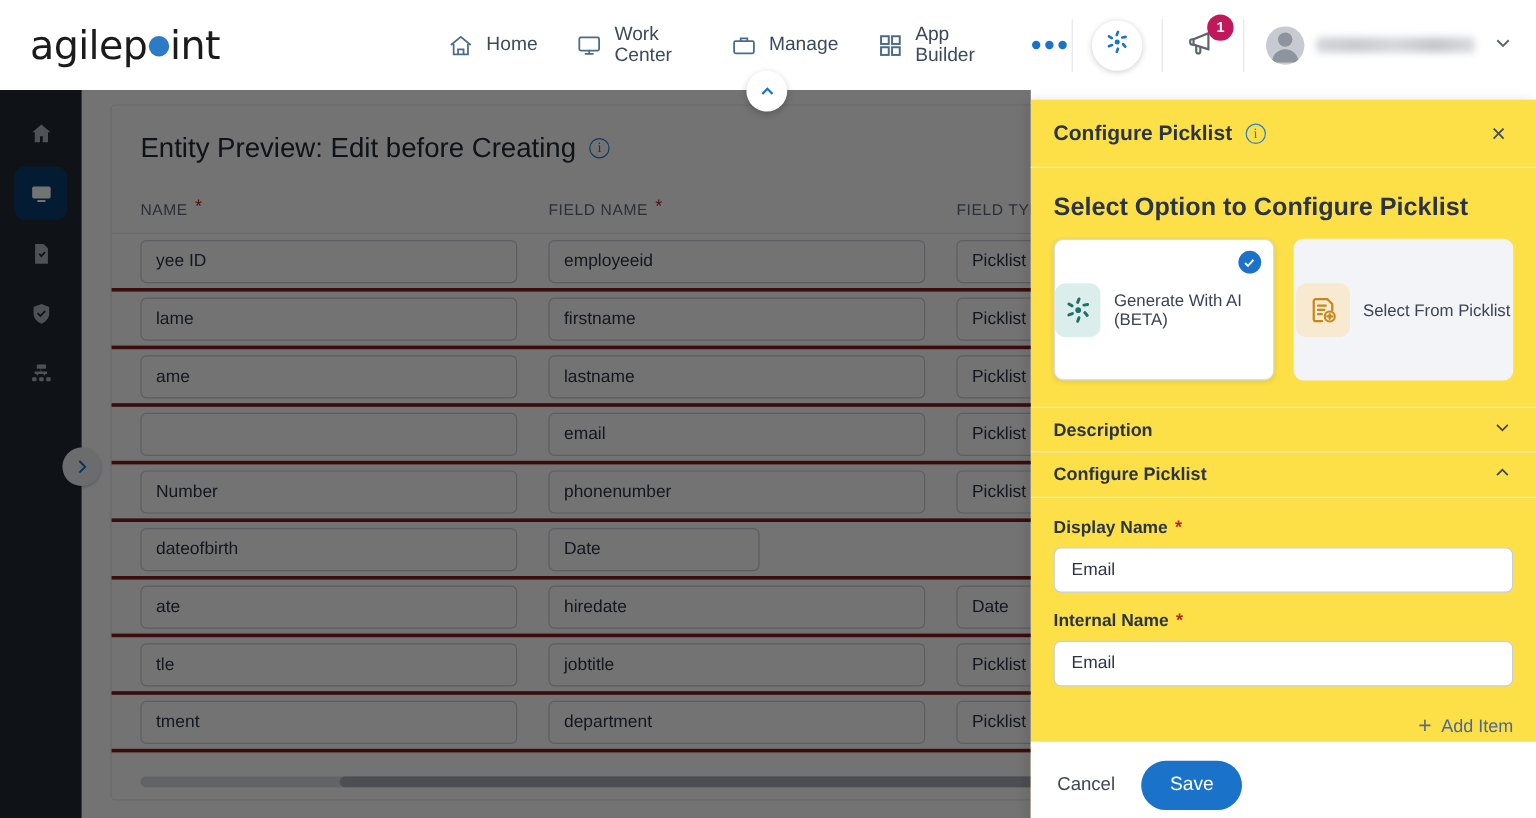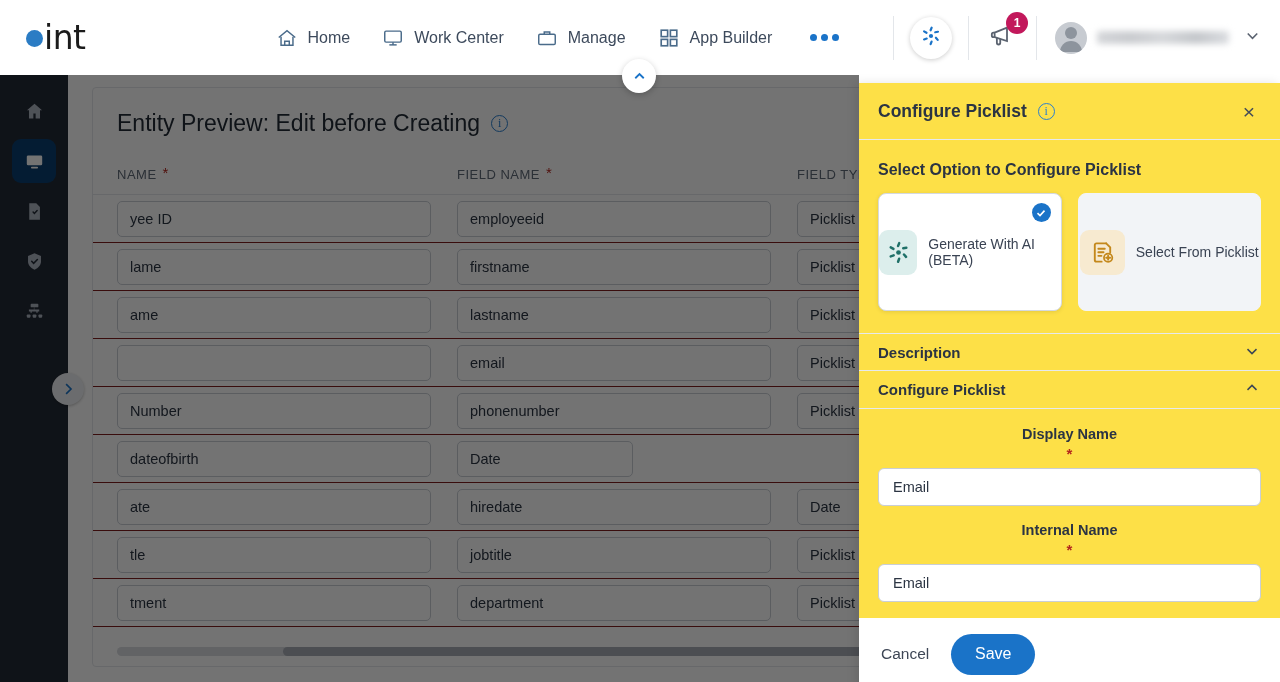--- a/index.html
+++ b/index.html
@@ -104,21 +104,21 @@
   .tbl-head {
     display: flex; font-size: 13px; letter-spacing: .5px; color: #5f6a78;
     border-bottom: 1px solid #e4e7eb; padding: 6px 0 12px 0;
   }
   .th { padding-left: 24px; display: flex; gap: 6px; align-items: flex-start;}
   .req { color: #b3261e; font-size: 15px; line-height: 12px; }
   .col-name { width: 340px; }
   .col-field { width: 340px; }
   .col-type { width: 200px; }
   .col-extra { width: 220px; }
-  .tbl-row { display: flex; align-items: center; height: 48px; border-bottom: 1px solid #7f1d1d; }
+  .tbl-row { display: flex; align-items: center; height: 48px; border-bottom: 3px solid #7f1d1d; }
   .cell { padding-left: 24px; }
   .cell-input {
     height: 36px; border: 1px solid #c9ced6; border-radius: 5px;
     display: flex; align-items: center; padding: 0 12px;
     font-size: 14.5px; color: #2c3543; background: #fff;
   }
   .w-name  .cell-input { width: 314px; }
   .w-field .cell-input { width: 314px; }
   .w-type  .cell-input { width: 176px; }
   .hscroll-track {
@@ -154,21 +154,21 @@
     border-bottom: 1px solid #e6e9ed; flex: none;
   }
   .panel-title { font-size: 17.5px; font-weight: bold; color: #2b3443; }
   .panel-head .info-i { margin-left: 11px; }
   .panel-close {
     margin-left: auto; font-size: 21px; color: #444c58; cursor: pointer;
     line-height: 1; padding: 4px 6px;
   }
   .panel-body { flex: 1; overflow: hidden; position: relative; }
   .sect-label {
-    font-size: 16px; font-weight: bold; color: #2b3443;
+    font-size: 21px; font-weight: bold; color: #2b3443;
     padding: 21px 19px 0 19px;
   }
   .opt-row { display: flex; gap: 16px; padding: 14px 19px 0 19px; }
   .opt-card {
     width: 190px; height: 118px; border-radius: 8px;
     display: flex; flex-direction: row; align-items: center;
     justify-content: center; gap: 11px; position: relative; cursor: pointer;
   }
   .opt-card.selected { background: #ffffff; border: 1px solid #d4d9e0; box-shadow: 0 1px 4px rgba(0,0,0,.10); }
   .opt-card.plain { background: #f2f4f7; border: 1px solid #f2f4f7; }
@@ -182,21 +182,21 @@
     display: flex; align-items: center; justify-content: center; font-size: 11px;
   }
   .accordion {
     display: flex; align-items: center; height: 38px; padding: 0 19px;
     border-top: 1px solid #e6e9ed; border-bottom: 1px solid #e6e9ed;
     font-size: 15px; font-weight: bold; color: #2b3443; cursor: pointer;
   }
   .accordion.second { border-top: none; }
   .accordion .chev { margin-left: auto; color: #3c4655; }
   .form-area { padding: 17px 19px 0 19px; }
-  .f-label { font-size: 14.5px; font-weight: bold; color: #2b3443; margin-bottom: 8px; display: flex; gap: 6px; align-items: center; flex-direction: column;}
+  .f-label { font-size: 14.5px; font-weight: bold; color: #2b3443; margin-bottom: 8px; display: flex; gap: 6px; align-items: center;}
   .f-input {
     width: 383px; height: 38px; border: 1px solid #c9ced6; border-radius: 6px;
     padding: 0 14px; font-size: 14.5px; color: #2c3543;
     font-family: "Liberation Sans", sans-serif; background: #fff; outline: none;
   }
   .f-gap { height: 16px; }
   .add-item {
     display: flex; align-items: center; justify-content: flex-end; gap: 8px;
     padding: 24px 19px 0 19px; color: #4b6a93; font-size: 15px; cursor: pointer;
   }
@@ -213,20 +213,21 @@
     font-family: "Liberation Sans", sans-serif;
   }
 </style>
 </head>
 <body>
 
 <div id="root">
 
   <div class="topbar">
     <div class="logo">
+      <span class="logo-text">agilep</span>
       <span class="logo-dot"></span>
       <span class="logo-text">int</span>
     </div>
 
     <div class="nav">
       <div class="nav-item">
         <span class="nav-icon">
           <svg viewBox="0 0 24 24" fill="none" stroke="#4a6b8a" stroke-width="1.6" width="22" height="22">
             <path d="M3 11.5 12 4l9 7.5"></path>
               <path d="M5.5 10.5V20h13v-9.5"></path>

